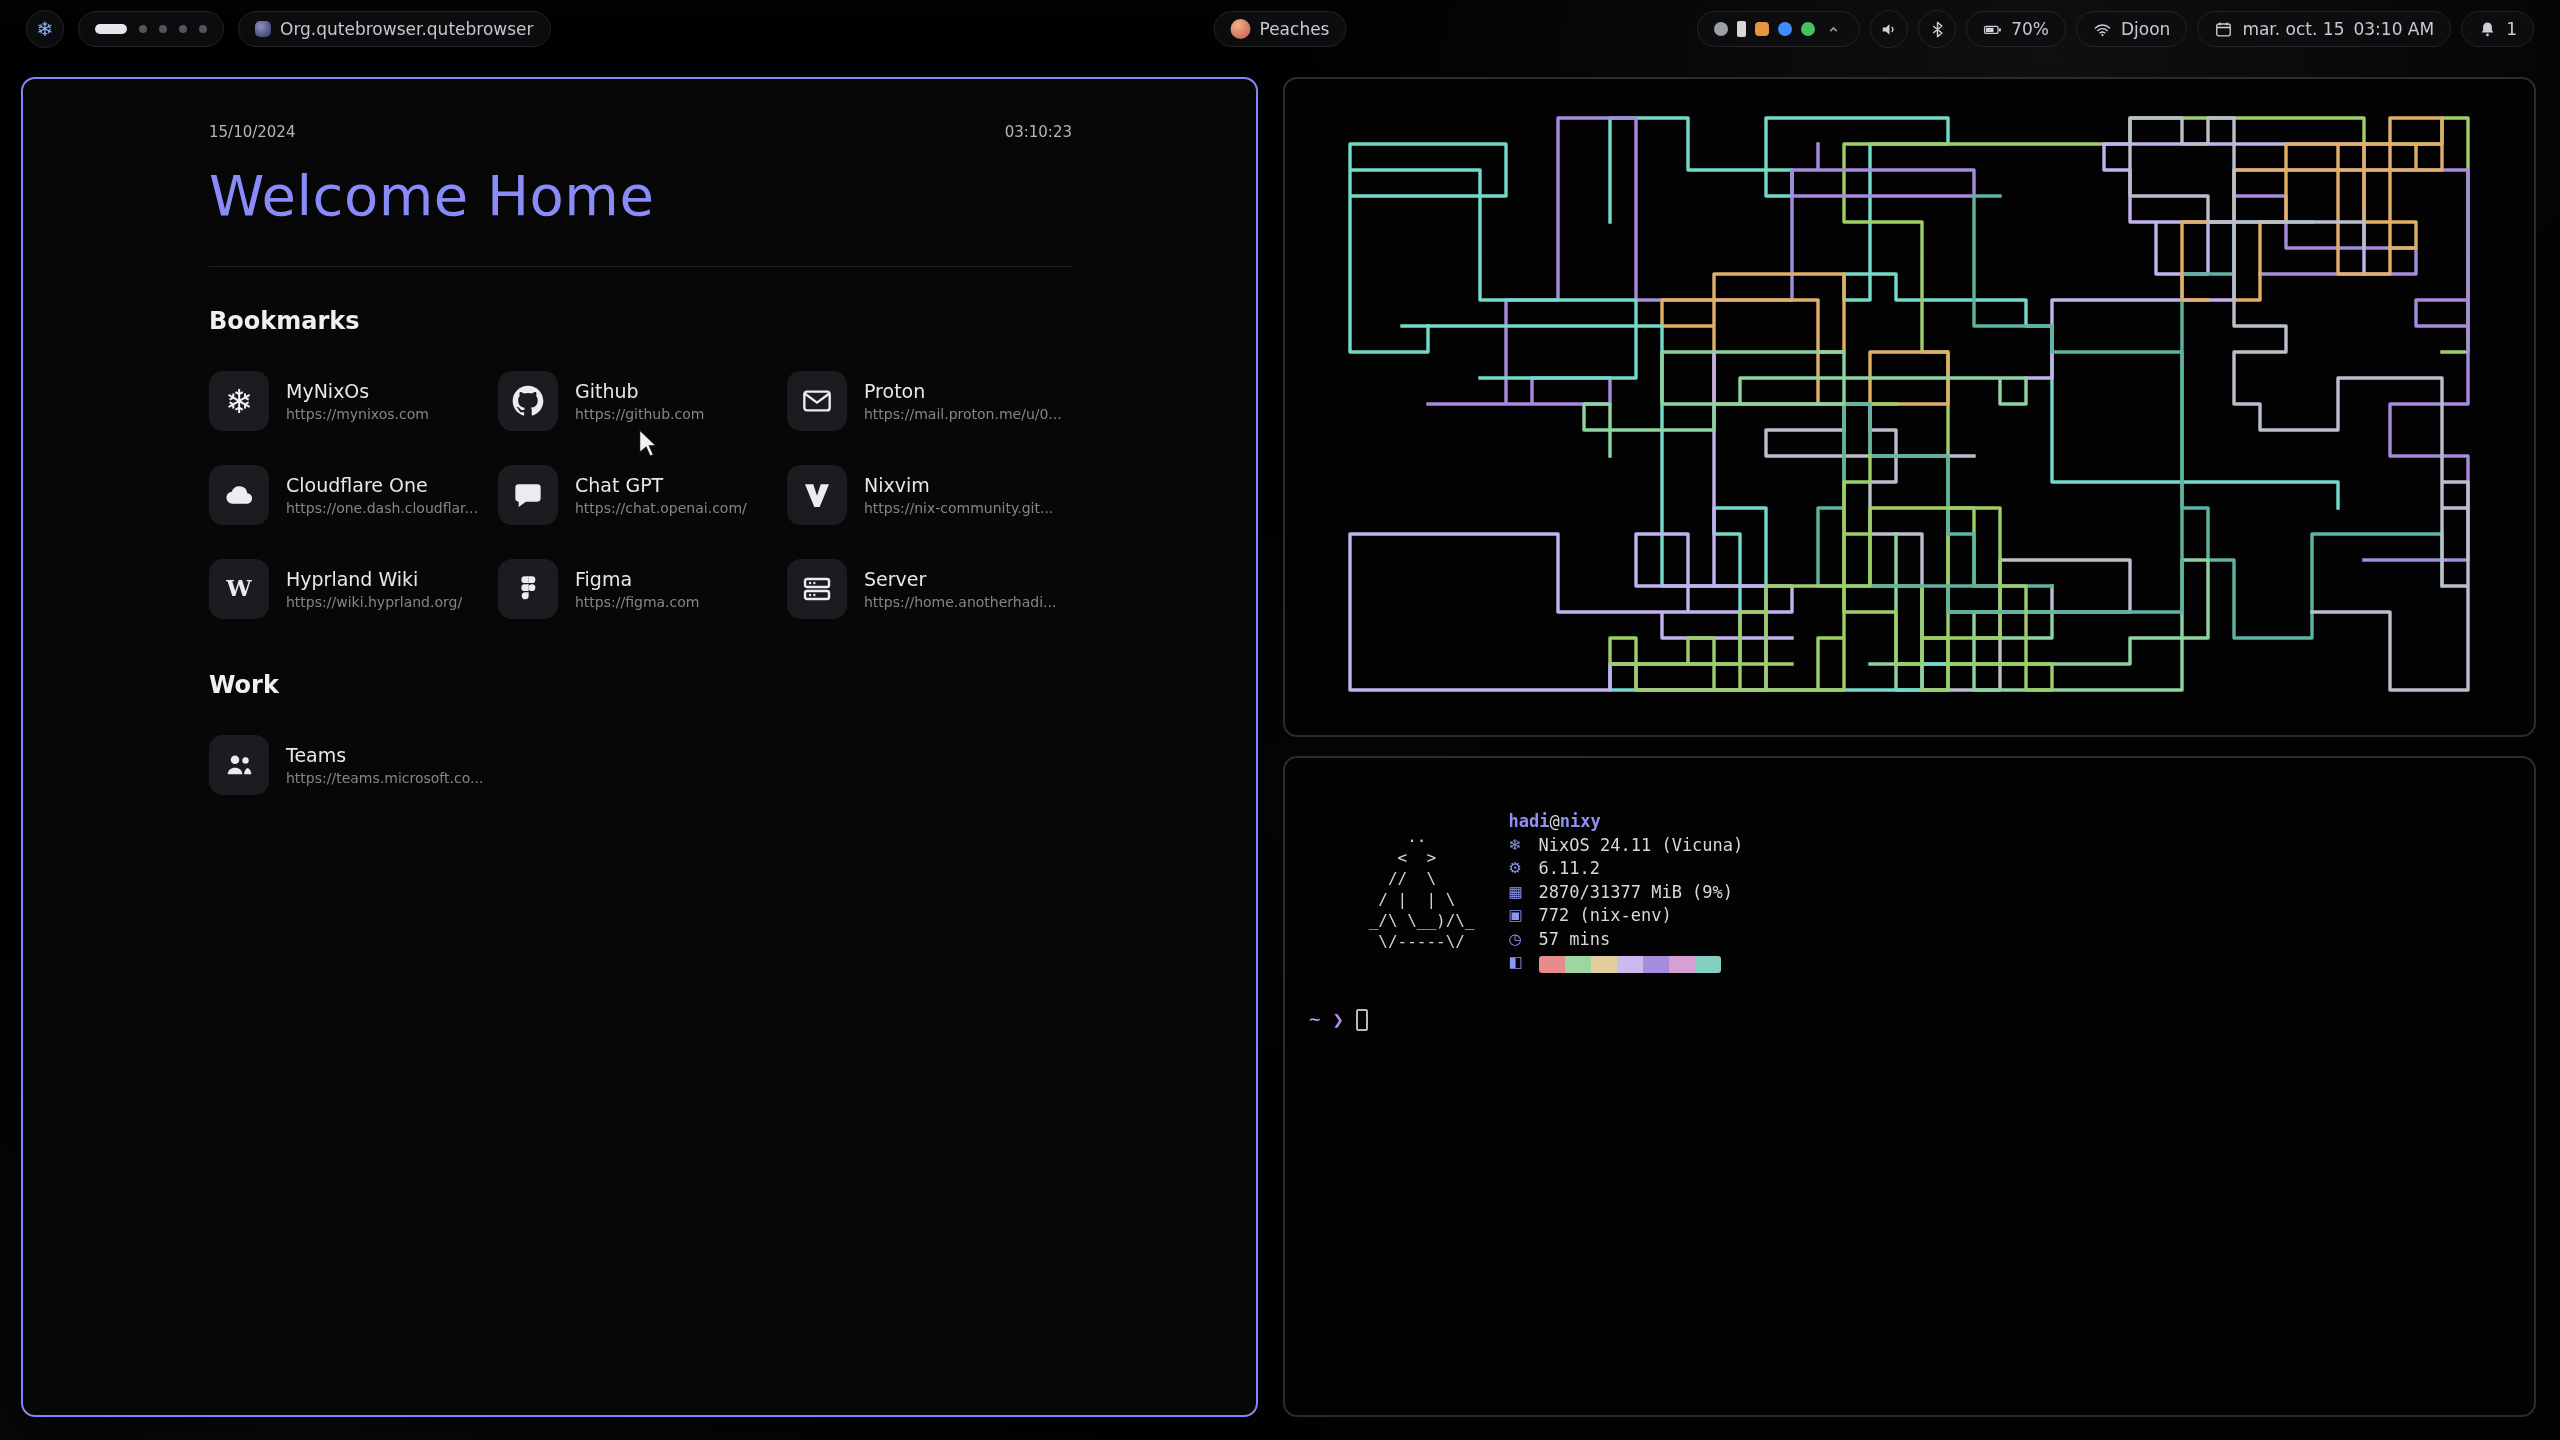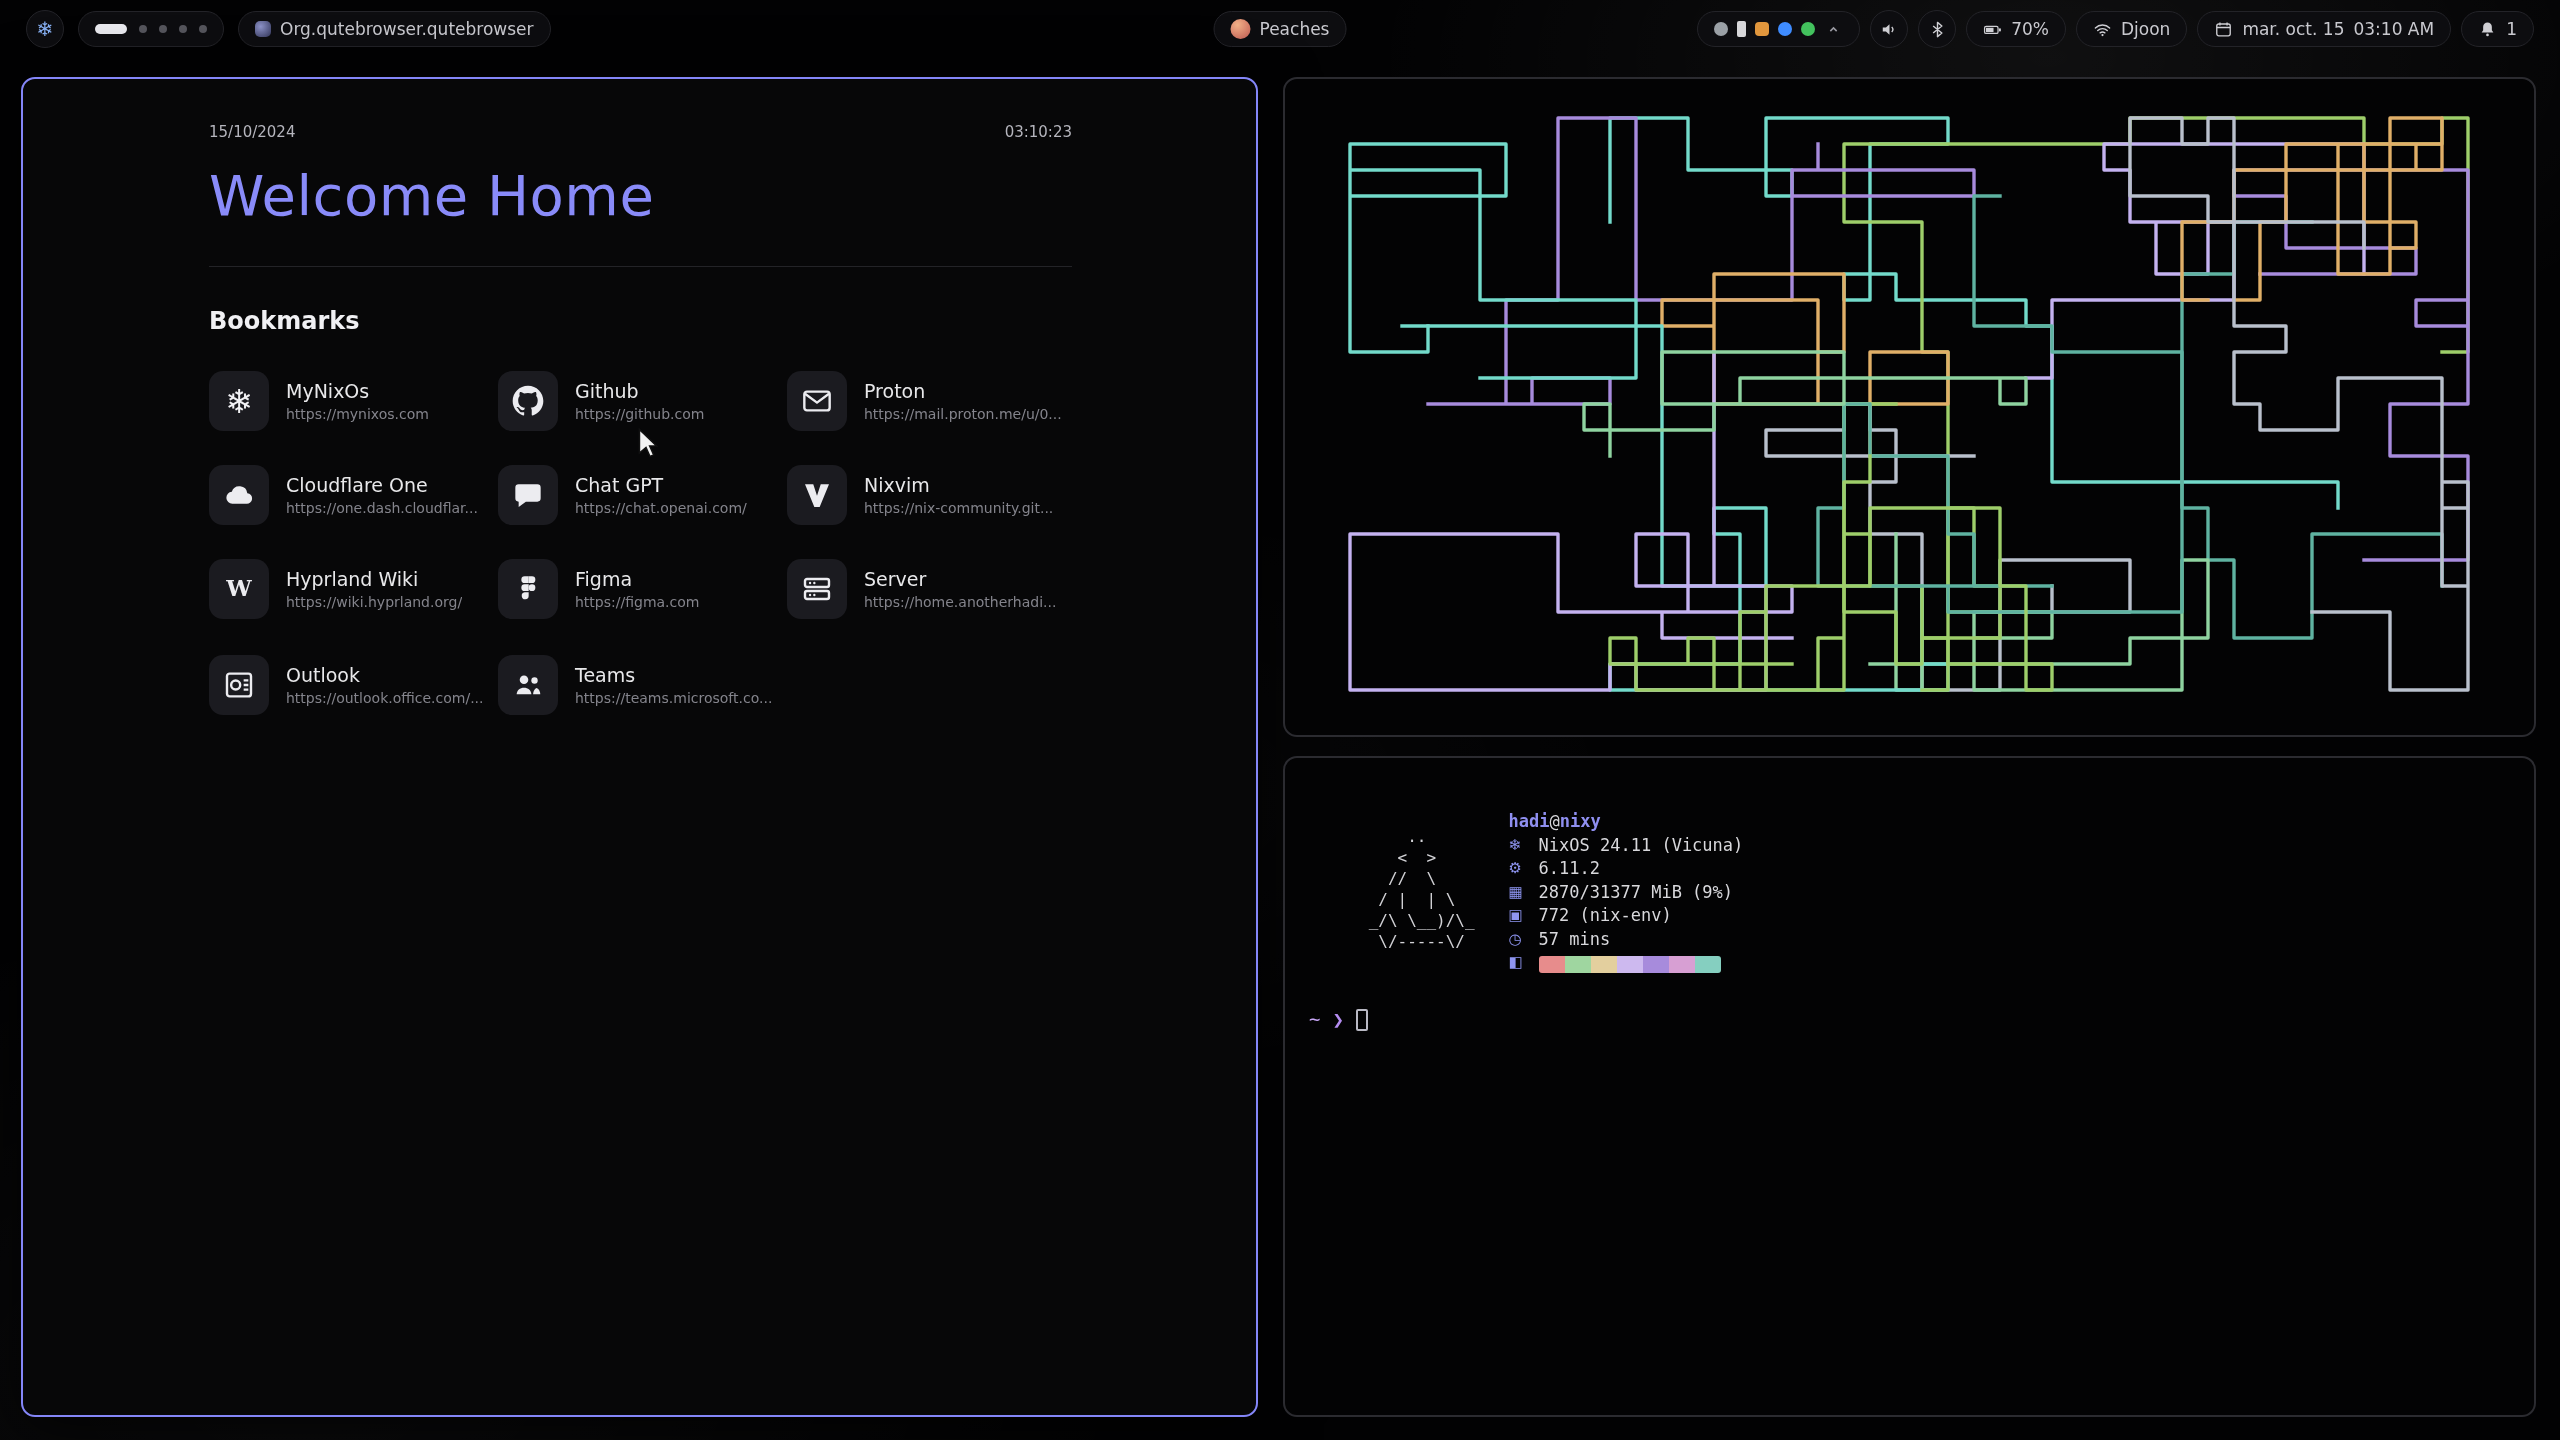--- a/index.html
+++ b/index.html
@@ -284,34 +284,22 @@
                   <circle cx="6.8" cy="16.5" r=".9" fill="currentColor" stroke="none"></circle>
                   <circle cx="10" cy="16.5" r=".9" fill="currentColor" stroke="none"></circle>
                 </svg>
               </div>
               <div data-name="bookmark-text">
                 <div class="cname" data-name="bookmark-title">Server</div>
                 <div class="curl" data-name="bookmark-url">https://home.anotherhadi...</div>
               </div>
             </div>
           </div>
+          <div class="sec-title later" data-name="section-title-work">Work</div>
           <div class="grid" data-name="bookmark-grid-work">
-            <div class="card" data-name="bookmark-outlook">
-              <div class="tile" data-name="outlook-icon">
-                <svg viewBox="0 0 24 24" fill="none" stroke="currentColor" stroke-width="1.8">
-                  <rect x="3" y="3.5" width="18" height="17" rx="2"></rect>
-                  <circle cx="9.5" cy="12" r="3.4"></circle>
-                  <path d="M15.5 8.5h3.5M15.5 12h3.5M15.5 15.5h3.5"></path>
-                </svg>
-              </div>
-              <div data-name="bookmark-text">
-                <div class="cname" data-name="bookmark-title">Outlook</div>
-                <div class="curl" data-name="bookmark-url">https://outlook.office.com/...</div>
-              </div>
-            </div>
             <div class="card" data-name="bookmark-teams">
               <div class="tile" data-name="teams-icon">
                 <svg viewBox="0 0 24 24" fill="currentColor">
                   <circle cx="9" cy="8" r="3.2"></circle>
                   <path d="M3.5 19c0-3 2.5-5 5.5-5s5.5 2 5.5 5z"></path>
                   <circle cx="16.9" cy="8.6" r="2.4"></circle>
                   <path d="M15.8 19c.1-2.3 1-4.1 2.5-4.8 1.8.5 2.9 2.5 2.9 4.8z"></path>
                 </svg>
               </div>
               <div data-name="bookmark-text">

